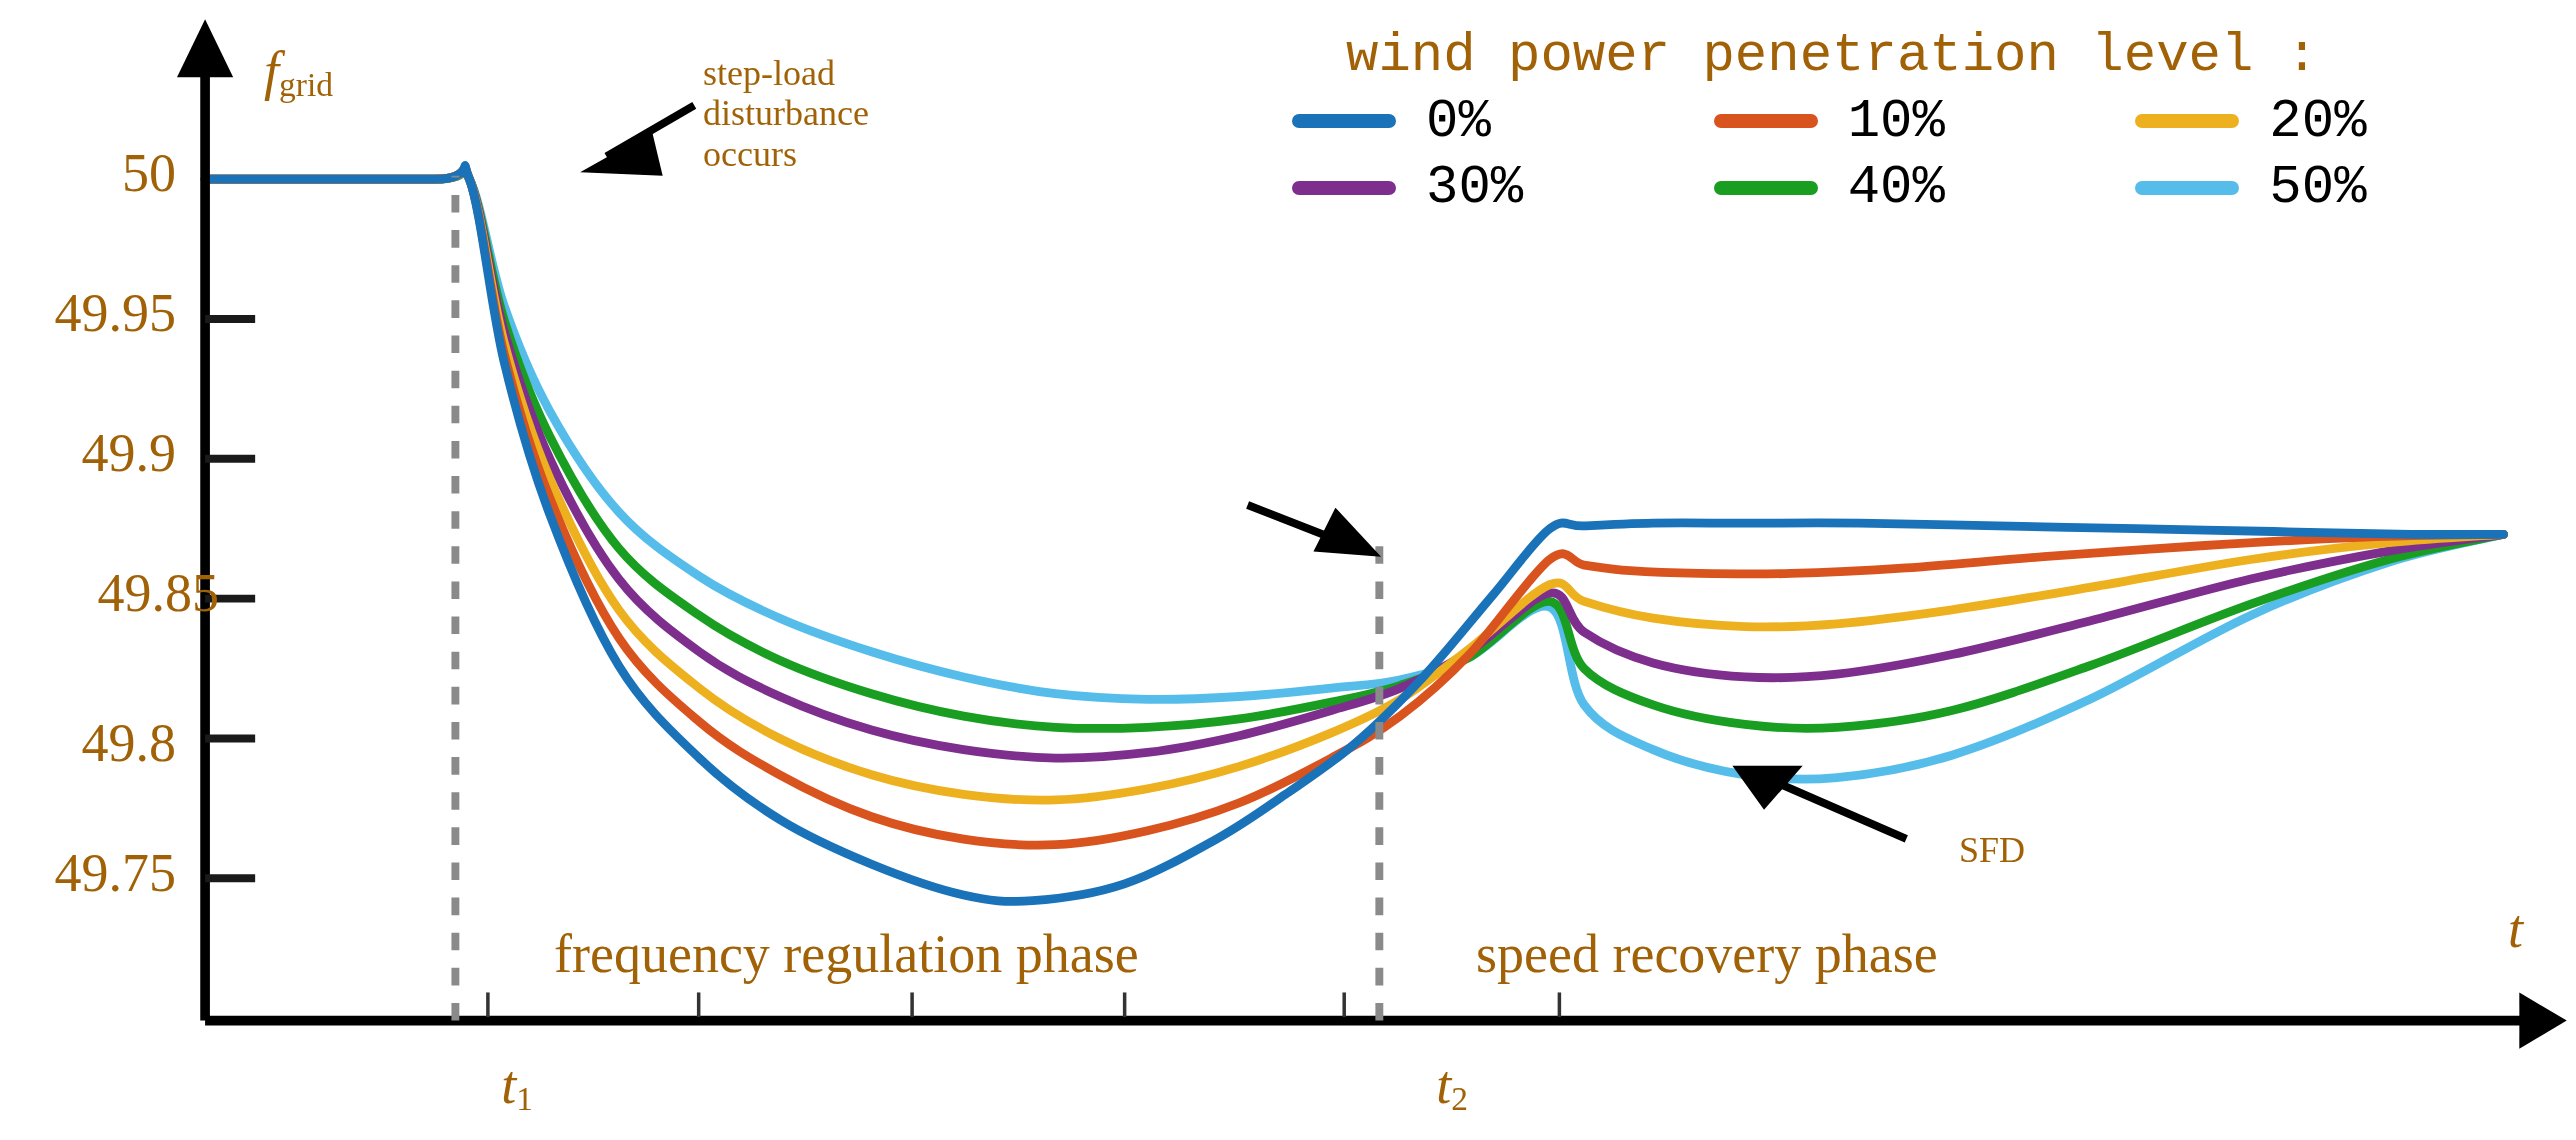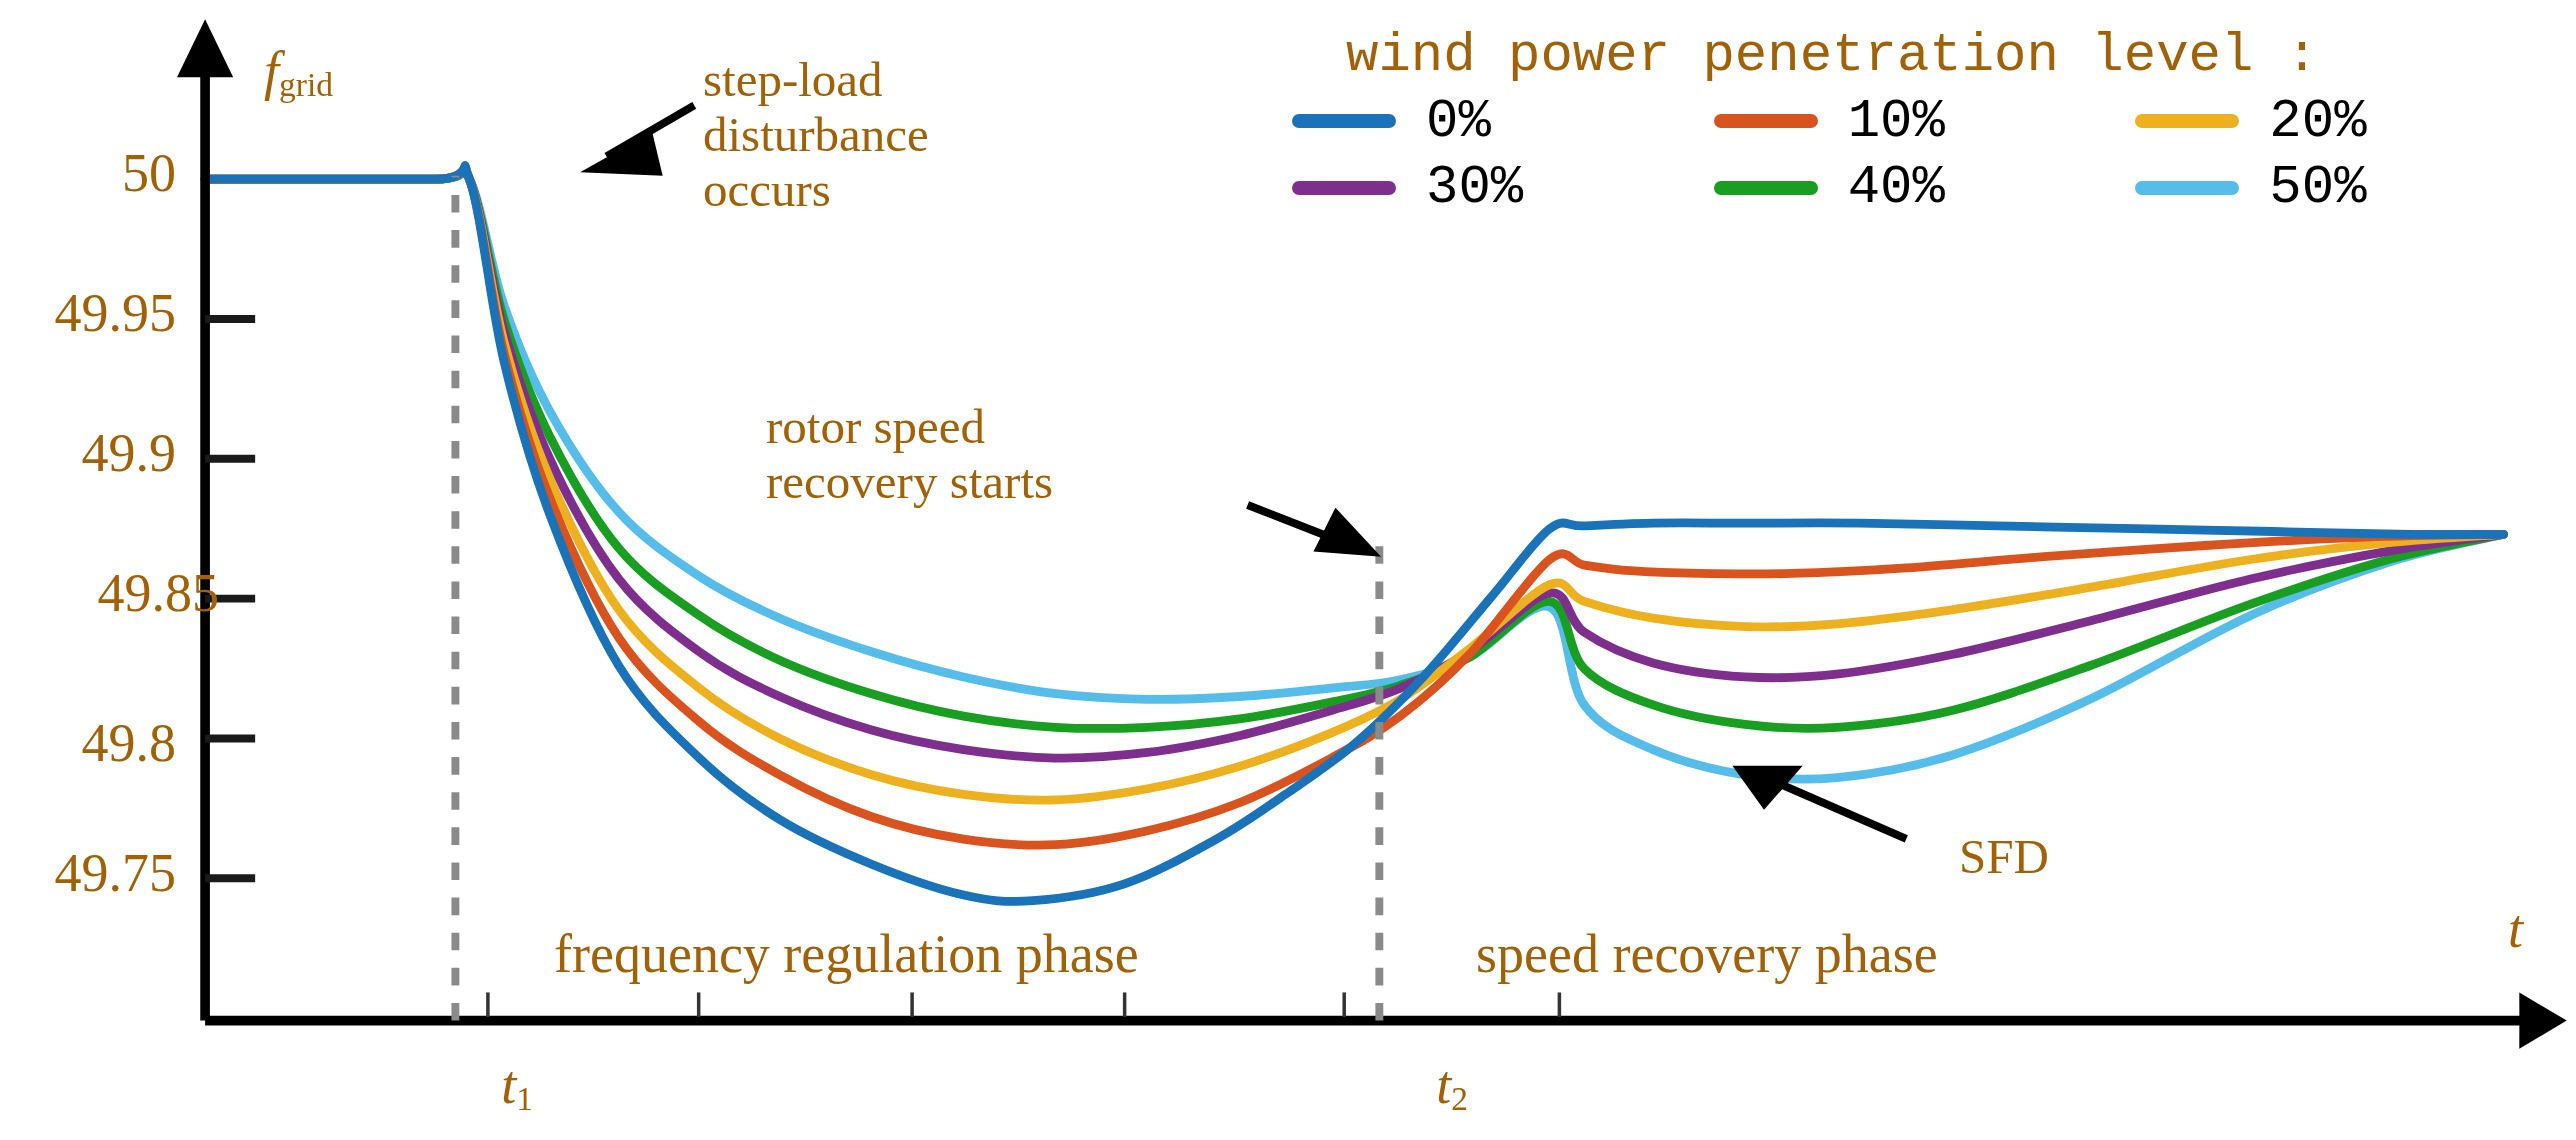--- a/index.html
+++ b/index.html
@@ -17,21 +17,21 @@
   .xtick { stroke:#333; stroke-width:4; }
   .dashed { stroke:#8a8a8a; stroke-width:9; stroke-dasharray:20 20; fill:none; }
   .curve { fill:none; stroke-width:10; stroke-linecap:round; stroke-linejoin:round; }
   .ann-line { stroke:#000; stroke-width:9; fill:none; }
   .arrowhead { fill:#000; }
 
   .txt { position:absolute; color:#a16207; white-space:nowrap; }
   .ytick-label { font-size:54px; text-align:right; }
   .axis-name { font-size:54px; font-style:italic; }
   .axis-name sub, .sub { font-size:0.62em; font-style:normal; vertical-align:-0.22em; }
-  .ann { font-size:49px; line-height:1.12; }
+  .ann { font-size:36px; line-height:1.12; }
   .phase { font-size:54px; }
   .tlabel { font-size:54px; font-style:italic; }
   .legend-title { font-size:54px; }
   .legend-label { font-size:54px; }
 
   #legend { position:absolute; left:1292px; top:24.6px; width:1265px;font-family:Liberation Mono, monospace; }
   #legend-title { margin-left:54px; }
   .legend-grid { display:grid; grid-template-columns: repeat(3, 1fr); row-gap:5.3px; margin-top:5.3px; }
   .legend-entry { display:flex; align-items:center; gap:30px; }
   .legend-swatch { width:104px; height:14px; border-radius:7px; flex:0 0 auto; }
@@ -107,24 +107,20 @@
   <div class="txt tlabel" style="left:1452px; top:1054px; transform:translateX(-50%);">
     <i>t</i><span class="sub">2</span>
   </div>
 
   <div class="txt ann" style="left:703px; top:53px;">
     <div>step-load</div>
     <div>disturbance</div>
     <div>occurs</div>
   </div>
 
-  <div class="txt ann" style="left:766px; top:400px;">
-    <div>rotor speed</div>
-    <div>recovery starts</div>
-  </div>
 
   <div class="txt ann" style="left:1959px; top:830px;">SFD</div>
 
   <div class="txt phase" style="left:554px; top:923px;">frequency regulation phase</div>
   <div class="txt phase" style="left:1476px; top:923px;">speed recovery phase</div>
 
   <div id="legend">
     <div class="legend-title txt" id="legend-title" style="position:static;">wind power penetration level :</div>
     <div class="legend-grid" id="legend-grid">
         <div class="legend-entry">

